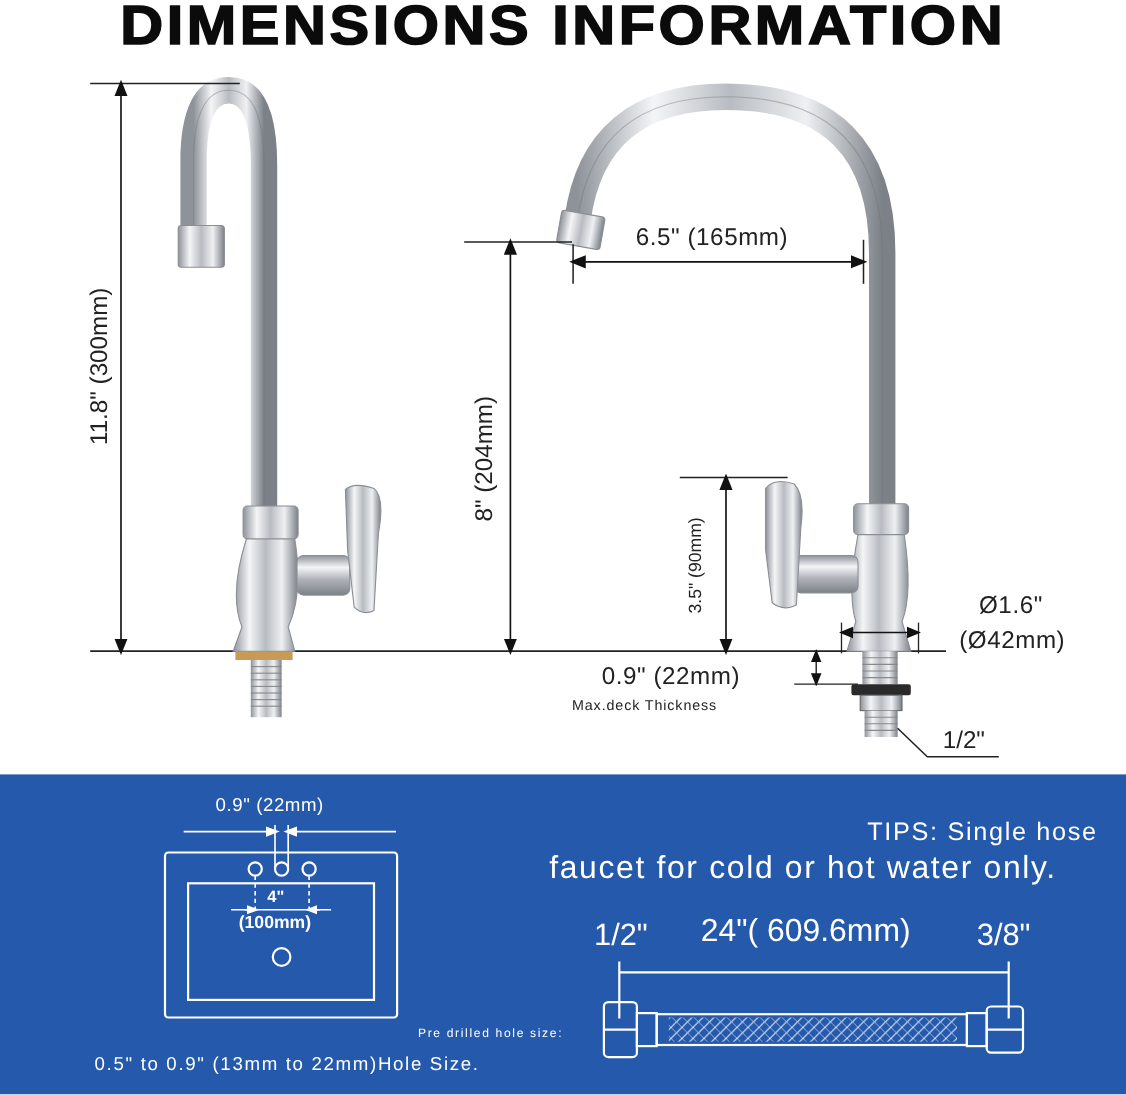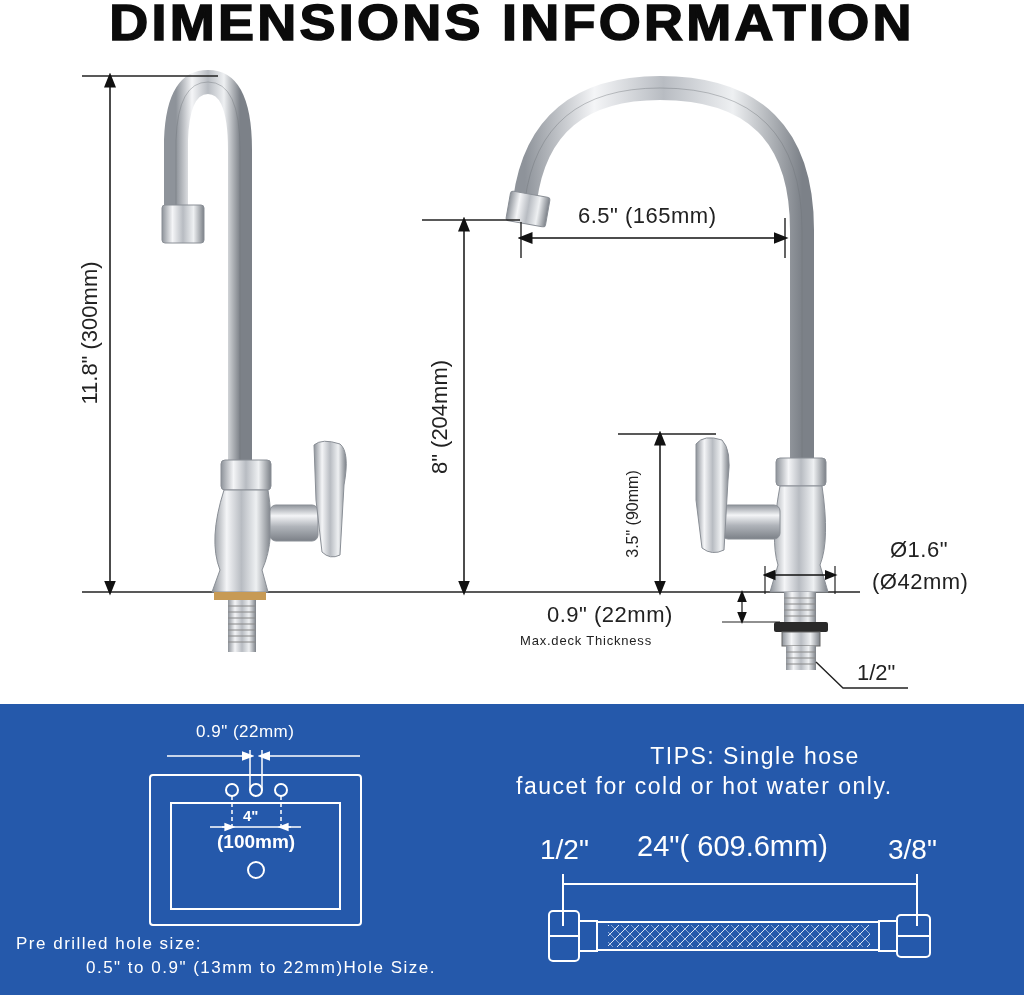--- a/index.html
+++ b/index.html
@@ -173,23 +173,23 @@
       <rect x="597" y="218" width="282" height="28"></rect>
       <rect x="879" y="217" width="18" height="30"></rect>
       <rect x="897" y="211" width="33" height="42" rx="4"></rect>
       <line x1="897" y1="232" x2="930" y2="232"></line>
     </g>
     <rect x="608" y="221" width="262" height="22" fill="url(#braid)"></rect>
   </svg>
 
   <div class="w" style="left:196px;top:18px;font-size:17px;letter-spacing:0.5px;">0.9" (22mm)</div>
   <div class="w" style="left:243px;top:103px;font-size:15px;font-weight:bold;">4"</div>
-  <div class="w" style="left:217px;top:127px;font-size:19px;font-weight:bold;">(100mm)</div>
-  <div class="w" style="left:16px;width:512px;top:230px;text-align:left;font-size:17px;letter-spacing:1.5px;">Pre drilled hole size:</div>
+  <div class="w" style="left:217px;top:127px;font-size:16px;font-weight:bold;">(100mm)</div>
+  <div class="w" style="left:0;width:512px;top:230px;text-align:right;font-size:11px;letter-spacing:1.5px;">Pre drilled hole size:</div>
   <div class="w" style="left:0;width:522px;top:254px;text-align:center;font-size:17px;letter-spacing:1.5px;">0.5" to 0.9" (13mm to 22mm)Hole Size.</div>
 
-  <div class="w" style="left:512px;width:486px;top:39px;text-align:center;font-size:23px;letter-spacing:1.5px;">TIPS: Single hose</div>
-  <div class="w" style="left:516px;width:486px;top:69px;text-align:left;font-size:23px;letter-spacing:1.5px;">faucet for cold or hot water only.</div>
+  <div class="w" style="left:512px;width:486px;top:39px;text-align:right;font-size:23px;letter-spacing:1.5px;">TIPS: Single hose</div>
+  <div class="w" style="left:487px;width:486px;top:69px;text-align:center;font-size:29px;letter-spacing:1.5px;">faucet for cold or hot water only.</div>
 
   <div class="w" style="left:540px;top:130px;font-size:28px;">1/2"</div>
   <div class="w" style="left:637px;top:126px;font-size:29px;">24"( 609.6mm)</div>
   <div class="w" style="left:888px;top:130px;font-size:28px;">3/8"</div>
 </div>
 
 </body></html>

